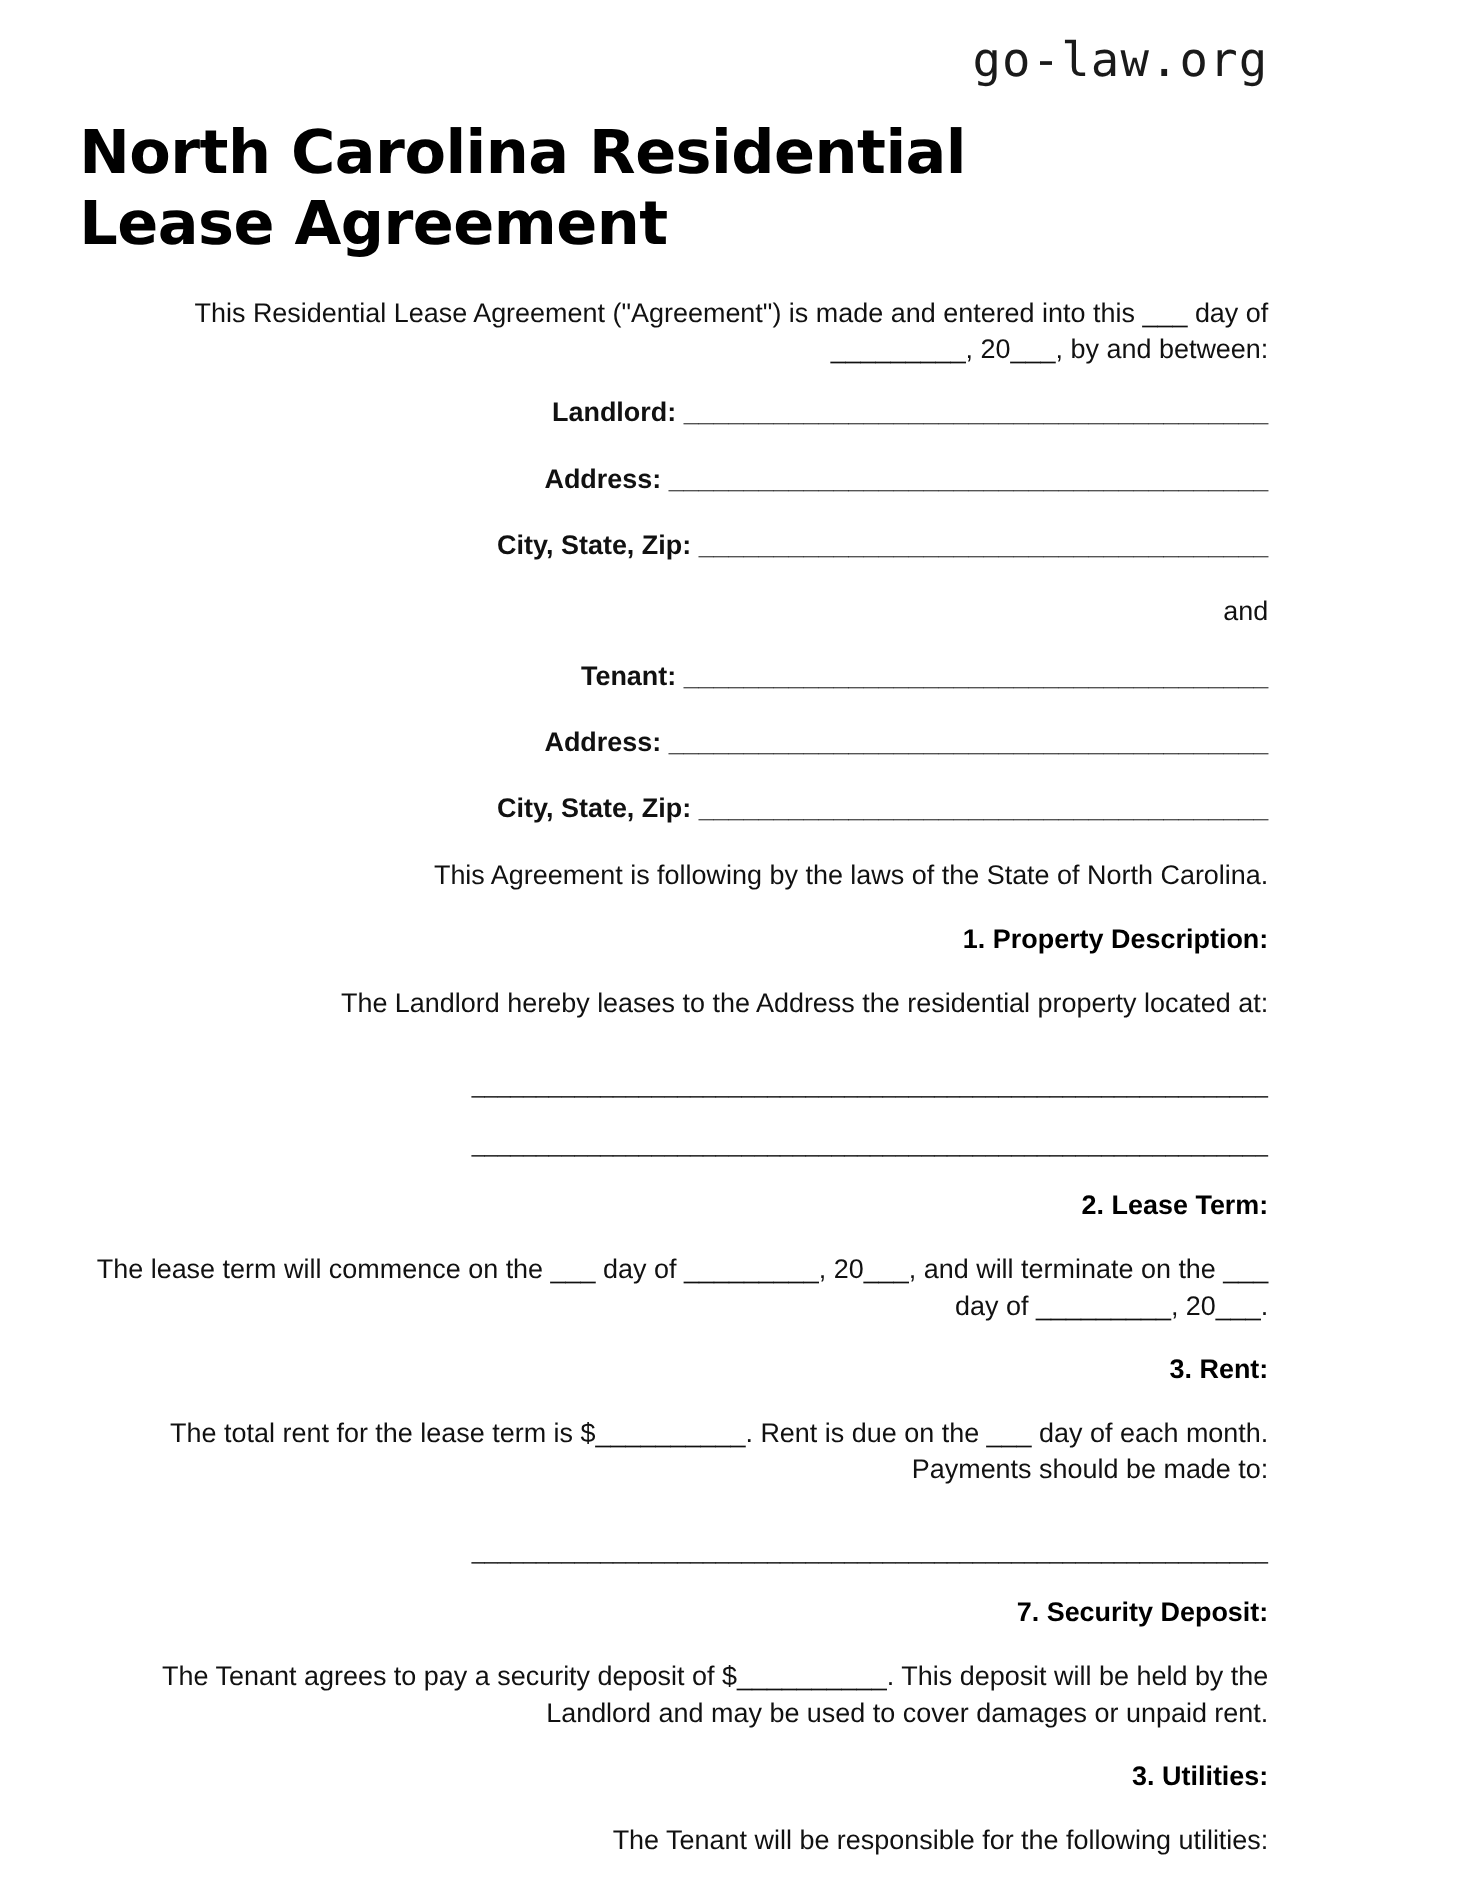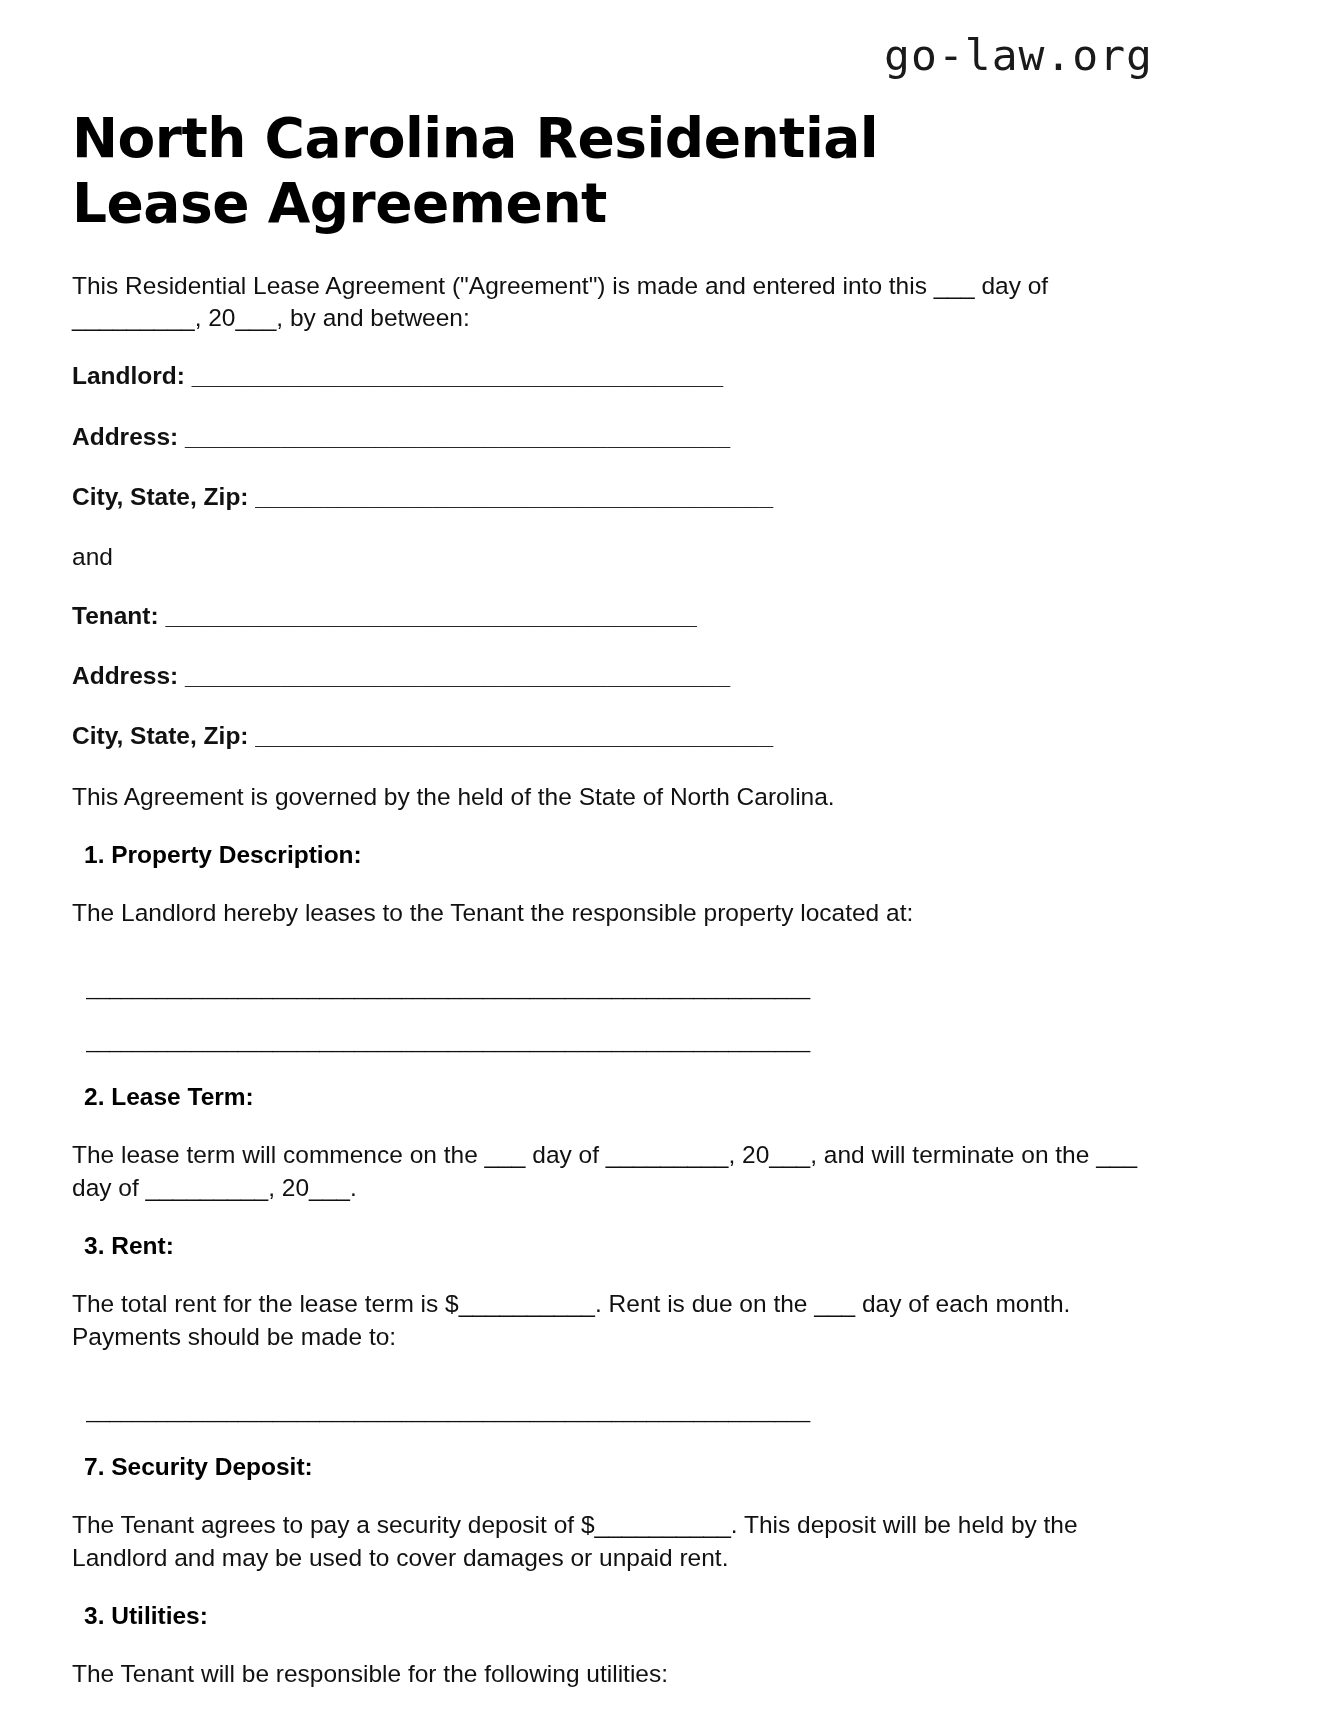--- a/index.html
+++ b/index.html
@@ -43,20 +43,21 @@
     font-size: 55px;
     font-weight: bold;
     line-height: 1.18;
     letter-spacing: -0.5px;
     max-width: 930px;
     color: #000;
   }
   
   .body-wrap {
     padding-top: 34px;
+    text-align: right;
   }
   p.para {
     margin: 0 0 26px 0;
     font-size: 24.5px;
     line-height: 1.32;
     max-width: 1090px;
     color: #111;
   }
   .field-line {
     margin: 0 0 28px 0;
@@ -121,24 +122,24 @@
     </div>
 
     <div class="field-line">
       <span class="lbl">Address:</span><span class="blank"> ________________________________________</span>
     </div>
 
     <div class="field-line">
       <span class="lbl">City, State, Zip:</span><span class="blank"> ______________________________________</span>
     </div>
 
-    <p class="para">This Agreement is governed by the held of the State of North Carolina.</p>
+    <p class="para">This Agreement is following by the laws of the State of North Carolina.</p>
 
     <h2 class="section-head">1. Property Description:</h2>
-    <p class="para">The Landlord hereby leases to the Tenant the responsible property located at:</p>
+    <p class="para">The Landlord hereby leases to the Address the residential property located at:</p>
     <div class="spacer-sm"></div>
     <div class="rule-line">______________________________________________________________</div>
     <div class="rule-line">______________________________________________________________</div>
 
     <h2 class="section-head">2. Lease Term:</h2>
     <p class="para">The lease term will commence on the ___ day of _________, 20___, and will terminate on the ___ day of _________, 20___.</p>
 
     <h2 class="section-head">3. Rent:</h2>
     <p class="para">The total rent for the lease term is $__________. Rent is due on the ___ day of each month. Payments should be made to:</p>
     <div class="spacer-sm"></div>

